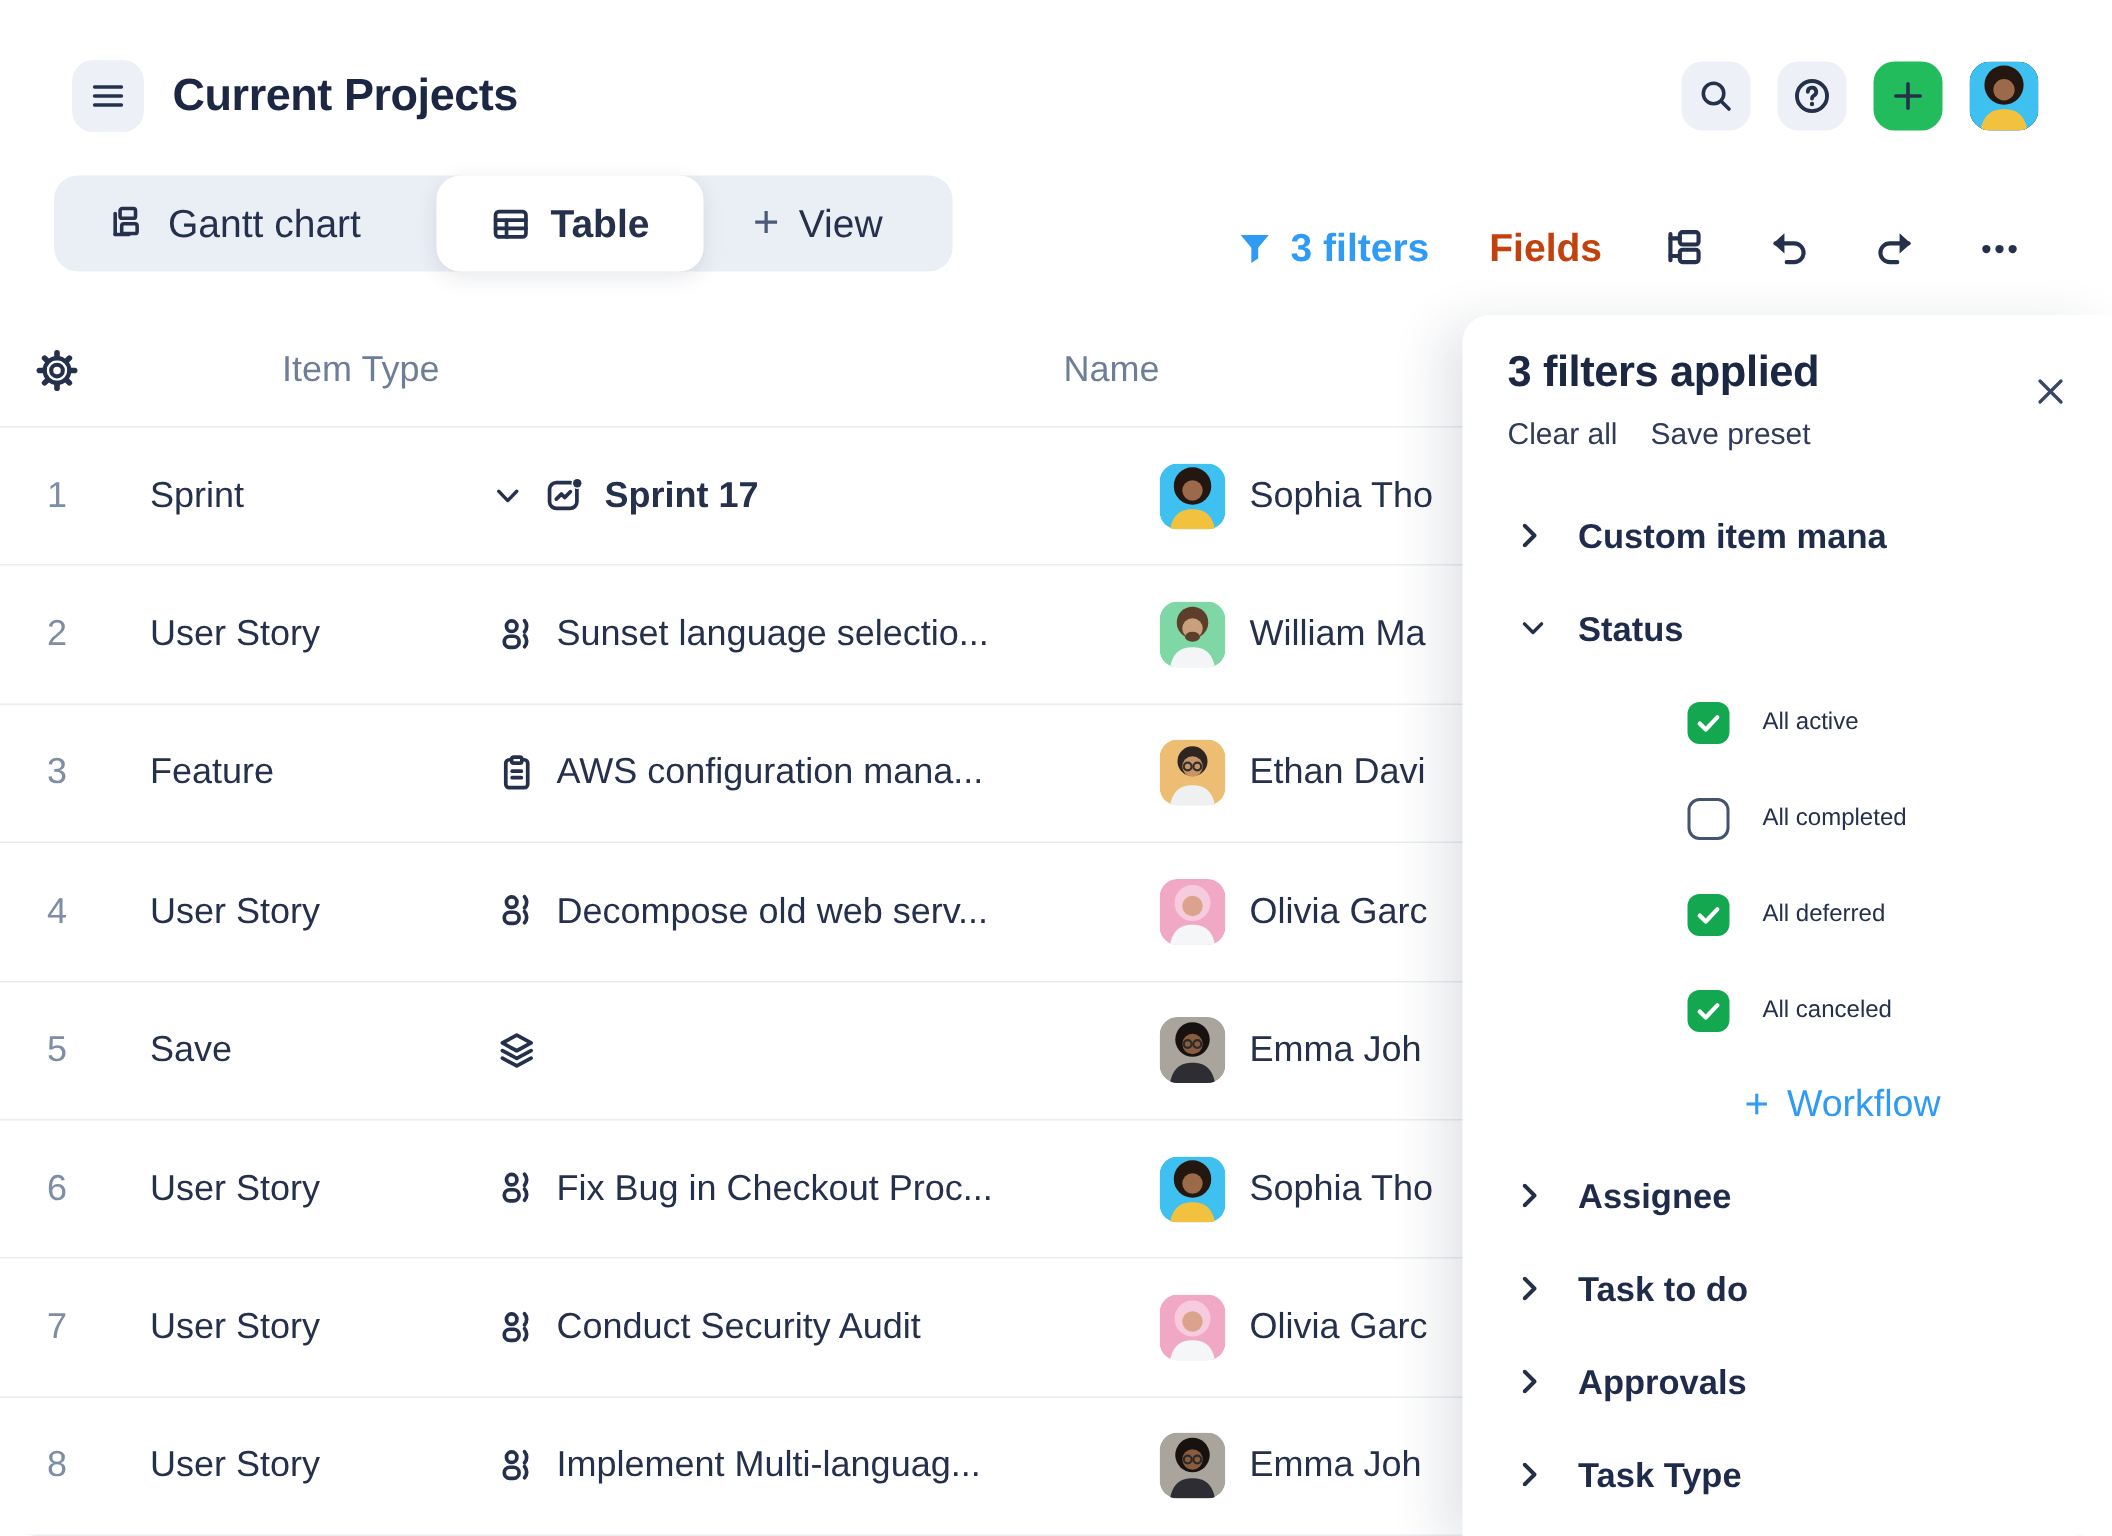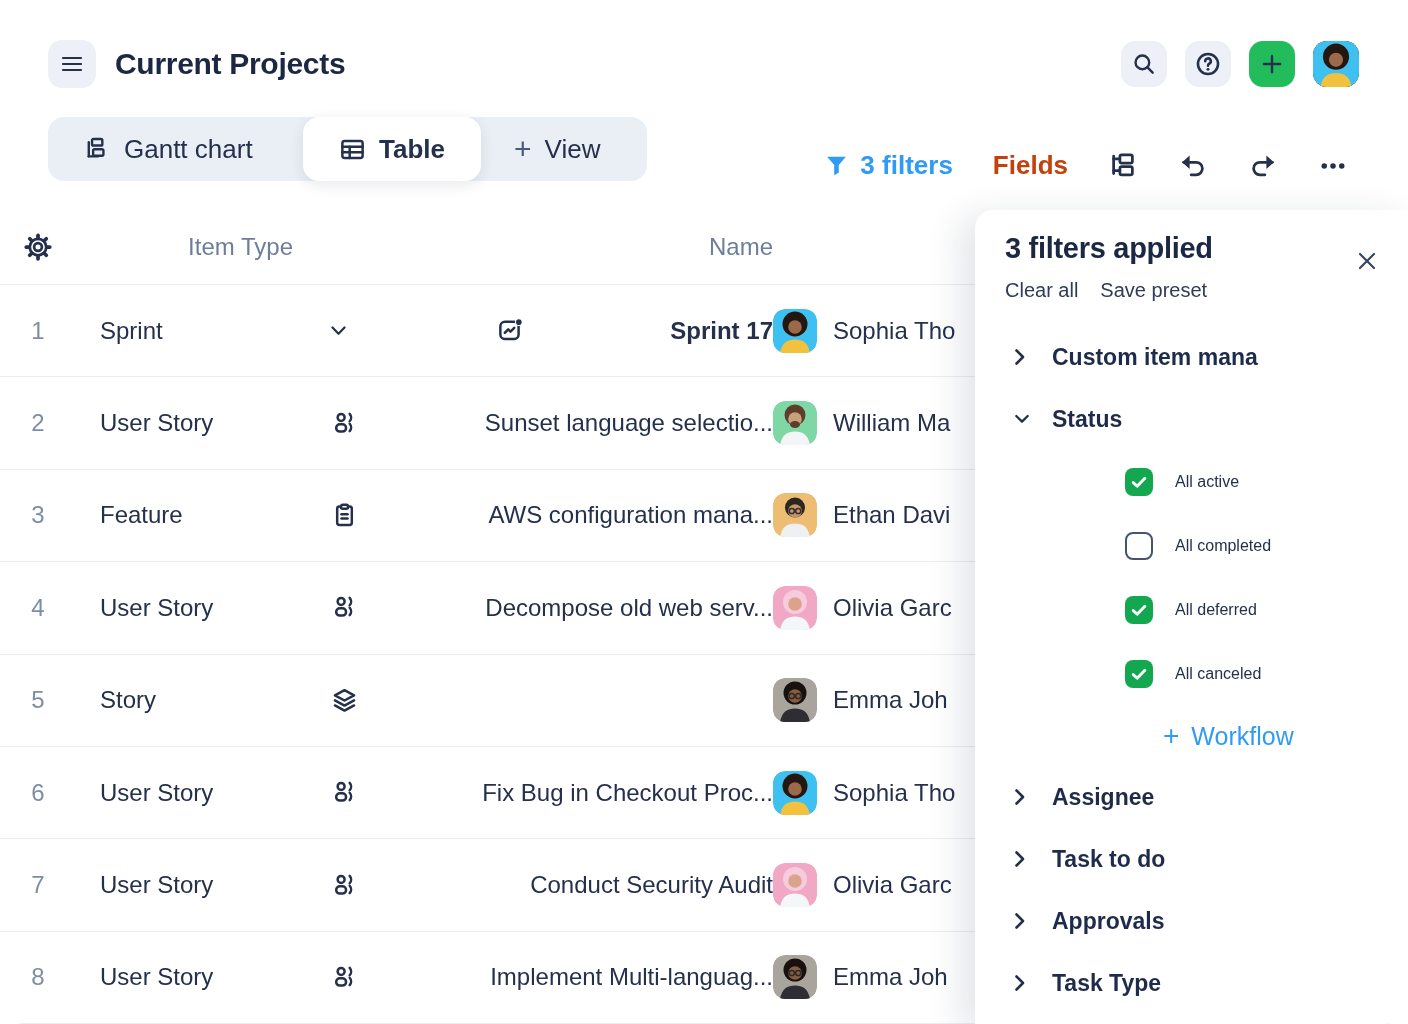--- a/index.html
+++ b/index.html
@@ -14,41 +14,41 @@
   .topbar { position:absolute; left:0; top:0; width:100%; height:105px;padding-left:16px; }
   .icon-btn { position:absolute; width:46px; height:46px; border-radius:14px; background:#EDF1F7; border:none; display:flex; align-items:center; justify-content:center; cursor:pointer; }
   .hamburger-btn { left:48px; top:40px; width:48px; height:48px; }
   .page-title { position:absolute; left:115px; top:47px; font-size:30px; font-weight:700; letter-spacing:-0.01em; color:#1C2743; }
   .search-btn { left:1121px; top:41px; }
   .help-btn   { left:1185px; top:41px; }
   .add-btn    { left:1249px; top:41px; background:#22BC5C; }
   .topbar-avatar { position:absolute; left:1313px; top:41px; width:46px; height:46px; border-radius:14px; overflow:hidden; cursor:pointer; }
 
   
-  .seg { position:absolute; left:48px; top:117px; width:599px; height:64px; background:#EAEFF5; border-radius:16px; display:flex; align-items:center; }
+  .seg { position:absolute; left:36px; top:117px; width:599px; height:64px; background:#EAEFF5; border-radius:16px; display:flex; align-items:center; }
   .seg-item { display:flex; align-items:center; gap:13px; font-size:26px; font-weight:500; color:#25304C; cursor:pointer; }
   .seg-gantt { padding-left:37px; width:255px; }
   .seg-pill { width:178px; height:64px; background:#fff; border-radius:16px; box-shadow:0 4px 14px rgba(28,39,67,.10); justify-content:center; font-weight:600; }
   .seg-view { padding-left:33px; }
   .seg-view .plus-glyph { font-size:30px; font-weight:400; color:#4B5A77; }
 
   .tools { position:absolute; right:60px; top:117px; height:64px; display:flex; align-items:flex-end; gap:40px; }
   .tool-filters { display:flex; align-items:center; gap:11px; color:#2F9BF4; font-size:26px; font-weight:600; cursor:pointer; }
   .tool-fields { font-size:26px; font-weight:600; color:#c2410c; cursor:pointer; }
   .tool-icon { cursor:pointer; display:flex; align-items:center; }
 
   
   .table { position:absolute; left:0; top:210px; width:1408px; height:814px; }
   .thead { display:grid; grid-template-columns:76px 217px 480px 1fr; align-items:center; height:75px; border-bottom:1.5px solid #E9EDF3; color:#6E7E99; font-size:24px;text-align:right; }
   .thead .gear-cell { display:flex; justify-content:center; cursor:pointer; }
   .thead .col-type { padding-left:24px; }
   .trow { display:grid; grid-template-columns:76px 217px 480px 1fr; align-items:center; height:92.4px; border-bottom:1.5px solid #E9EDF3; font-size:24px; cursor:pointer; }
   .cell-num { text-align:center; color:#7D8DA6; }
   .cell-type { padding-left:24px; color:#25304C; }
-  .cell-name { padding-left:38px; display:flex; align-items:center; gap:13px; color:#25304C; white-space:nowrap;justify-content:space-between; }
+  .cell-name { padding-left:38px; display:flex; align-items:center; gap:13px; color:#25304C; white-space:nowrap; }
   .cell-name.bold { font-weight:700; }
   .cell-name .expander { margin-right:4px; display:flex; cursor:pointer; }
   .cell-assignee { display:flex; align-items:center; gap:16px; white-space:nowrap; color:#25304C; overflow:hidden; }
   .avatar { width:44px; height:44px; border-radius:12px; overflow:hidden; flex:none; }
 
   
   .panel { position:absolute; left:975px; top:210px; width:433px; height:814px; background:#fff; border-top-left-radius:18px; box-shadow:-14px 6px 34px rgba(27,38,66,.12); padding:22px 28px 0 30px; }
   .panel-title { font-size:29px; font-weight:700; color:#1C2743; letter-spacing:-0.01em; }
   .panel-close { position:absolute; right:26px; top:36px; background:none; border:none; cursor:pointer; padding:4px; }
   .panel-links { margin-top:14px; display:flex; gap:22px; font-size:20px; color:#2F3B58; }
@@ -375,21 +375,21 @@
               <circle cx="22" cy="18" r="6.8" style="fill: rgb(219, 163, 140);"></circle>
               <path d="M7 44 C9 33.5 14.5 30.5 22 30.5 S35 33.5 37 44 Z" style="fill: rgb(245, 246, 248);"></path>
             </svg>
           </span>
         <span>Olivia Garc</span>
       </div>
     </div>
 
     <div class="trow">
       <div class="cell-num">5</div>
-      <div class="cell-type">Story</div>
+      <div class="cell-type">Save</div>
       <div class="cell-name">
         <span>
           <svg width="27" height="27" viewBox="0 0 24 24">
               <g class="stroke" stroke-width="2">
                 <path d="M12 2.8 L20.5 7.4 L12 12 L3.5 7.4 Z"></path>
                 <path d="M3.5 11.9 L12 16.5 L20.5 11.9"></path>
                 <path d="M3.5 16.4 L12 21 L20.5 16.4"></path>
               </g>
             </svg>
         </span>

